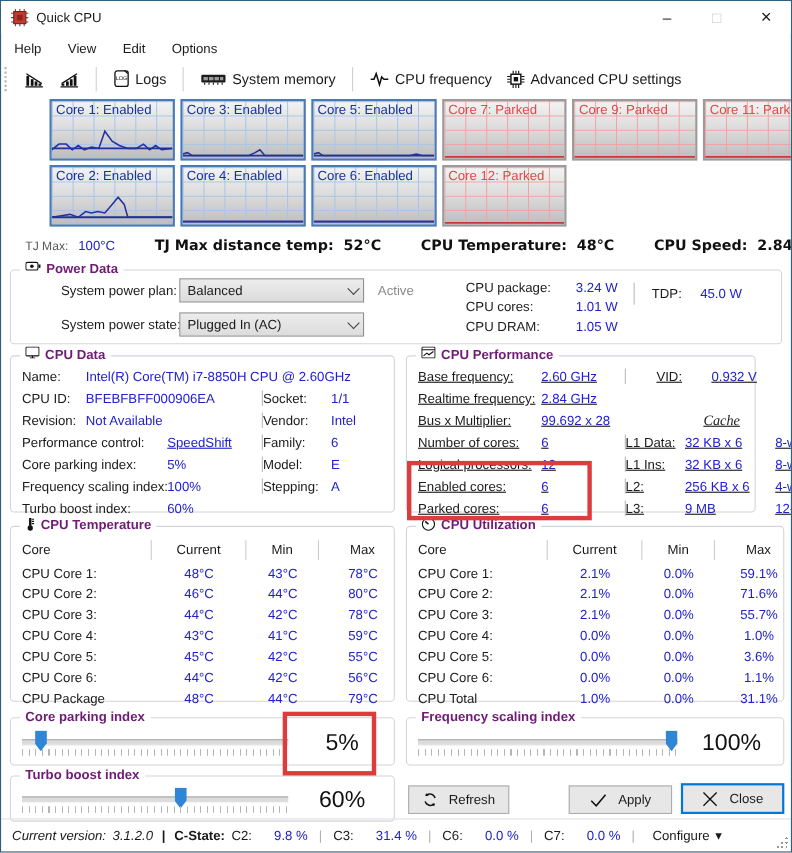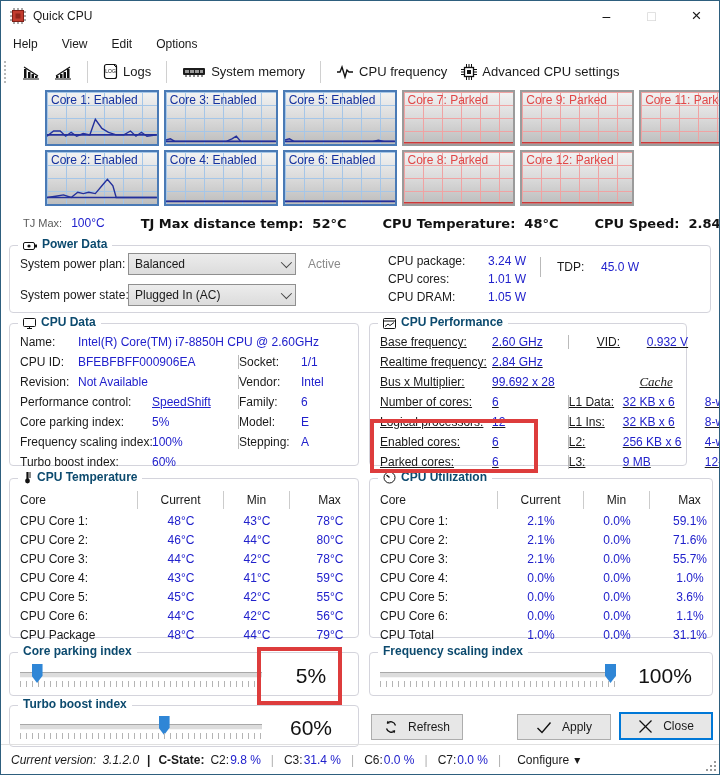--- a/index.html
+++ b/index.html
@@ -37,27 +37,27 @@
   .tile svg.spark{position:absolute;inset:0;width:100%;height:100%;}
   
   .statusrow{position:absolute;top:206px;left:12px;right:0;height:32px;display:flex;align-items:center;padding:0 10px;}
   .sritem{display:flex;align-items:baseline;gap:9px;white-space:nowrap;}
   .srsep{width:1px;height:20px;background:#b9b9b9;margin:0 18px;}
   .sr-small-label{font-size:11px;color:#5a5a5a;}
   .sr-small-val{font-size:12px;color:#2121cc;}
   .sr-bold{font-family:"DejaVu Sans",sans-serif;font-weight:bold;font-size:13px;color:#111;}
   
   .gb{position:absolute;border:1px solid #d4d4dc;border-radius:4px;background:#fff;box-sizing:border-box;}
-  .gb-t{position:absolute;top:-9px;left:8px;background:#fff;padding:0 5px;display:flex;align-items:flex-end;gap:5px;
-    font-weight:bold;font-size:12px;color:#0c4a6e;white-space:nowrap;}
+  .gb-t{position:absolute;top:-9px;left:8px;background:#fff;padding:0 5px;display:flex;align-items:flex-start;gap:5px;
+    font-weight:bold;font-size:12px;color:#701a75;white-space:nowrap;}
   .val{color:#2121cc;white-space:nowrap;}
   .lbl{color:#1a1a1a;white-space:nowrap;}
   
   .gb.power{top:244px;left:8px;width:702px;height:68px;}
-  .power-in{display:flex;height:100%;align-items:center;}
+  .power-in{display:flex;height:100%;align-items:center;justify-content:center;}
   .power-left{width:330px;padding-left:10px;display:flex;flex-direction:column;gap:9px;}
   .combo-row{display:flex;align-items:center;}
   .combo-row .lbl{width:108px;}
   .combo{width:168px;height:22px;background:linear-gradient(#ececec,#dcdcdc);border:1px solid #8f8f8f;
     display:flex;align-items:center;padding:0 6px;box-sizing:border-box;font-size:12px;}
   .combo .chev{margin-left:auto;width:7px;height:7px;border-right:1px solid #444;border-bottom:1px solid #444;
     transform:rotate(45deg) translateY(-2px);}
   .active-lbl{color:#8a8a8a;margin-left:12px;}
   .power-mid{display:flex;flex-direction:column;gap:4px;margin-left:38px;}
   .pm-row{display:flex;}
@@ -119,21 +119,21 @@
   .ann{position:absolute;border:4px solid #dd3c3c;background:transparent;z-index:5;}
   .ann1{left:369px;top:418px;width:160px;height:46px;}
   .ann2{left:256px;top:646px;width:77px;height:50px;}
   
   .statusbar{position:absolute;bottom:0;left:0;right:0;height:29px;border-top:1px solid #e0e0e0;
     display:flex;align-items:center;padding-left:10px;font-size:12px;gap:6px;}
   .ver-label{font-style:italic;}
   .ver-val{font-style:italic;}
   .bold-sep{font-weight:bold;margin:0 2px;}
   .cs-label{font-weight:bold;}
-  .cs-pair{display:flex;gap:1px;}
+  .cs-pair{display:flex;gap:20px;}
   .cs-sep{color:#b0b0b0;margin:0 4px;}
   .configure{margin-left:6px;display:flex;align-items:center;gap:5px;}
   .resize-grip{position:absolute;right:2px;bottom:2px;width:11px;height:11px;
     background:
      radial-gradient(circle 1px at 9px 9px,#9a9a9a 99%,transparent),
      radial-gradient(circle 1px at 9px 5px,#9a9a9a 99%,transparent),
      radial-gradient(circle 1px at 5px 9px,#9a9a9a 99%,transparent),
      radial-gradient(circle 1px at 9px 1px,#9a9a9a 99%,transparent),
      radial-gradient(circle 1px at 5px 5px,#9a9a9a 99%,transparent),
      radial-gradient(circle 1px at 1px 9px,#9a9a9a 99%,transparent);}
@@ -323,26 +323,20 @@
         <svg class="spark" viewBox="0 0 100 40" preserveAspectRatio="none">
           <line x1="0" y1="38" x2="100" y2="38" stroke="#24309c" stroke-width="1.6" vector-effect="non-scaling-stroke"></line>
           <polyline points="0,38 100,38" fill="none" stroke="#24309c" stroke-width="1.4" vector-effect="non-scaling-stroke"></polyline>
         </svg>
         <span class="tlabel">Core 6: Enabled</span>
       </div>
     <div class="tile parked" style="grid-row:2">
         <svg class="spark" viewBox="0 0 100 40" preserveAspectRatio="none">
           <line x1="0" y1="39" x2="100" y2="39" stroke="#cc3838" stroke-width="1.6" vector-effect="non-scaling-stroke"></line>
         </svg>
-        <span class="tlabel">Core 8: Parked</span>
-      </div>
-    <div class="tile parked" style="grid-row:2">
-        <svg class="spark" viewBox="0 0 100 40" preserveAspectRatio="none">
-          <line x1="0" y1="39" x2="100" y2="39" stroke="#cc3838" stroke-width="1.6" vector-effect="non-scaling-stroke"></line>
-        </svg>
         <span class="tlabel">Core 12: Parked</span>
       </div>
   </div>
 
   <div class="statusrow">
     <span class="sritem">
         <span class="sr-small-label">TJ Max:</span>
         <span class="sr-small-val">100°C</span>
       </span>
     <span class="srsep"></span>

